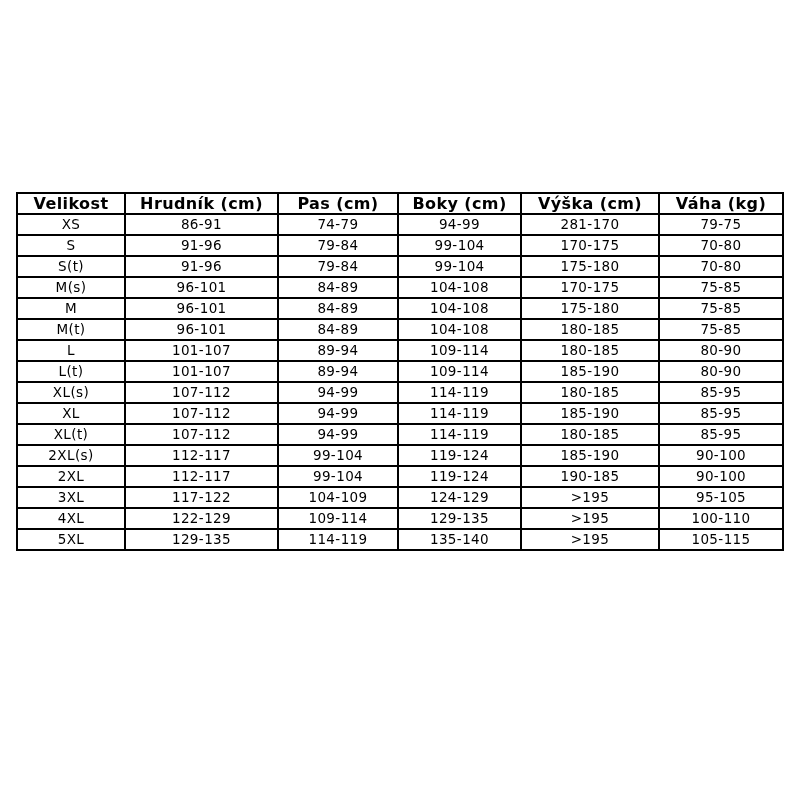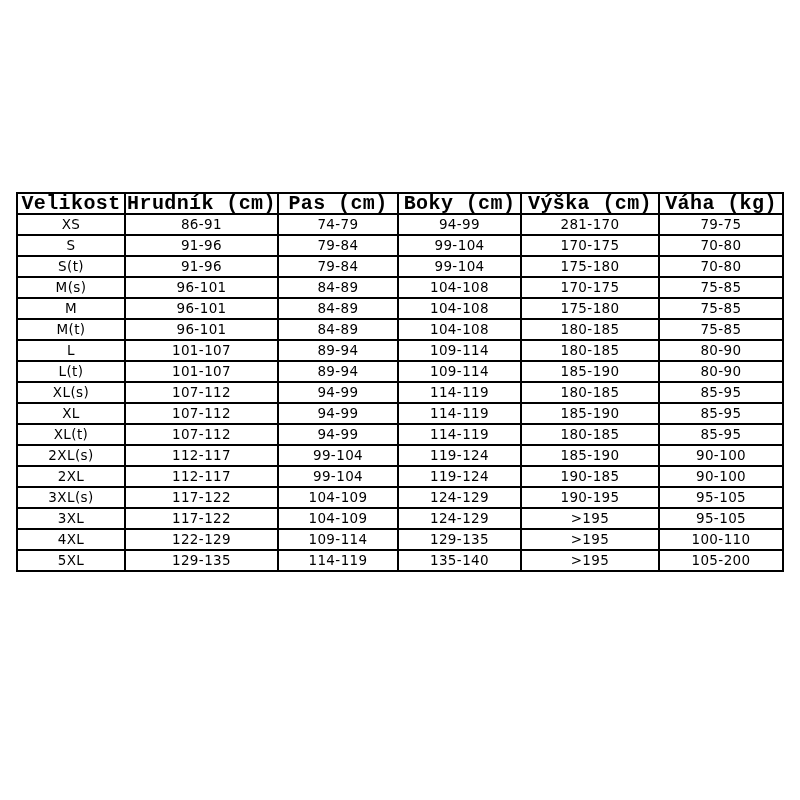--- a/index.html
+++ b/index.html
@@ -33,22 +33,21 @@
     height: 19px;
     padding: 0;
     font-size: 13.5px;
     line-height: 19px;
     letter-spacing: 0.4px;
     white-space: nowrap;
     overflow: hidden;
   }
   table.size-chart th {
     font-weight: bold;
-    font-size: 20px;
-    font-family: Liberation Mono, monospace;
+    font-size: 16px;
   }
   col.c0 { width: 108px; }
   col.c1 { width: 153px; }
   col.c2 { width: 120px; }
   col.c3 { width: 123px; }
   col.c4 { width: 138px; }
   col.c5 { width: 124px; }
 </style>
 </head>
 <body>
@@ -172,28 +171,20 @@
         </tr>
         <tr>
           <td>2XL</td>
           <td>112-117</td>
           <td>99-104</td>
           <td>119-124</td>
           <td>190-185</td>
           <td>90-100</td>
         </tr>
         <tr>
-          <td>3XL(s)</td>
-          <td>117-122</td>
-          <td>104-109</td>
-          <td>124-129</td>
-          <td>190-195</td>
-          <td>95-105</td>
-        </tr>
-        <tr>
           <td>3XL</td>
           <td>117-122</td>
           <td>104-109</td>
           <td>124-129</td>
           <td>&gt;195</td>
           <td>95-105</td>
         </tr>
         <tr>
           <td>4XL</td>
           <td>122-129</td>
@@ -201,17 +192,17 @@
           <td>129-135</td>
           <td>&gt;195</td>
           <td>100-110</td>
         </tr>
         <tr>
           <td>5XL</td>
           <td>129-135</td>
           <td>114-119</td>
           <td>135-140</td>
           <td>&gt;195</td>
-          <td>105-200</td>
+          <td>105-115</td>
         </tr>
       </tbody>
   </table>
 </div>
 
 </body></html>

